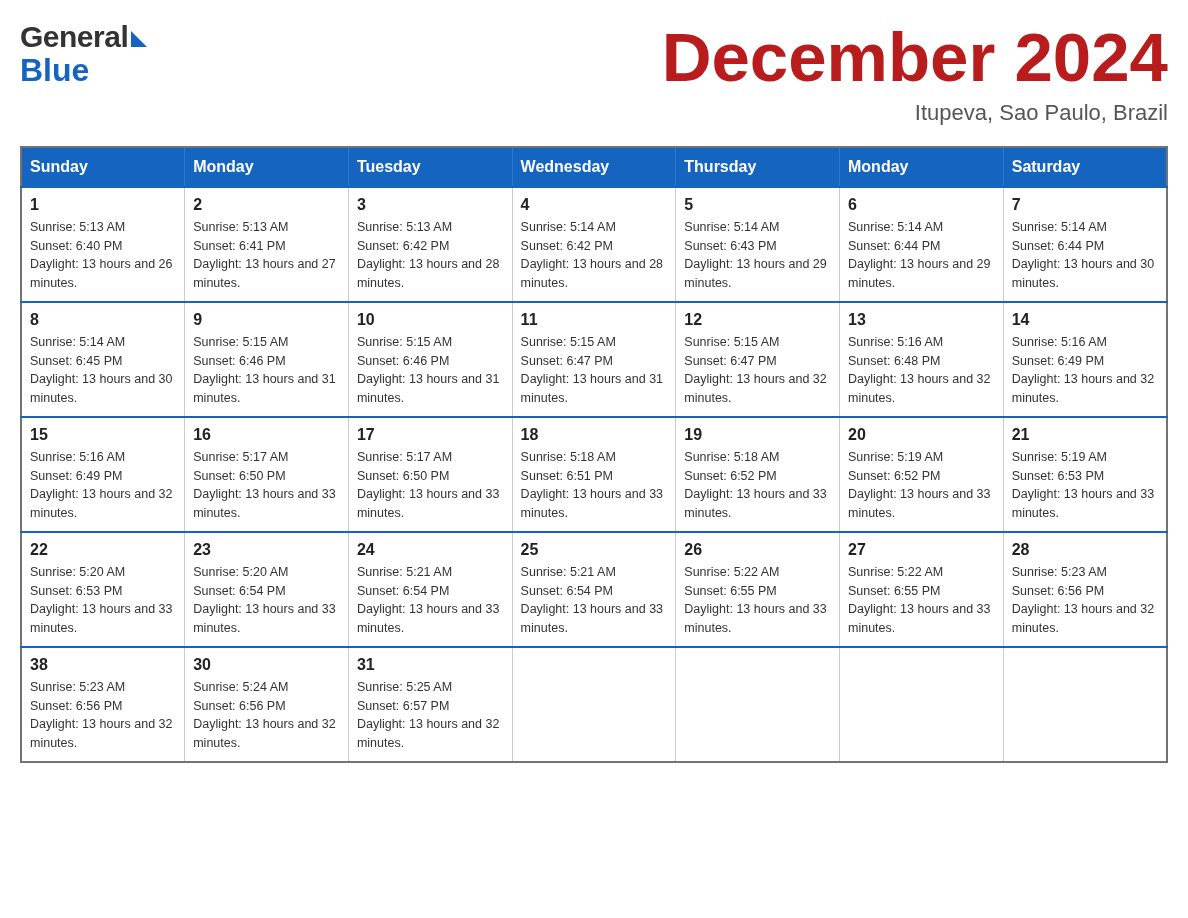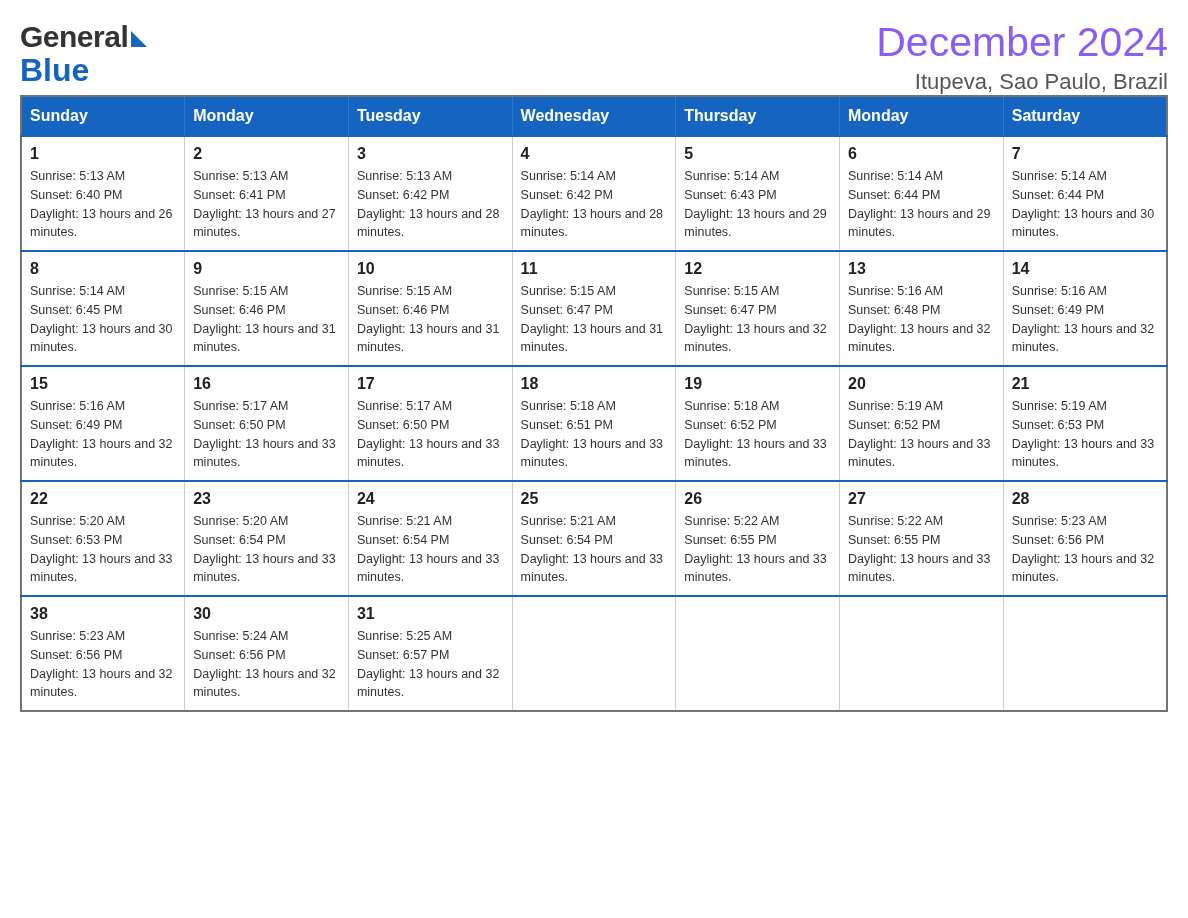--- a/index.html
+++ b/index.html
@@ -9,30 +9,31 @@
       color: #333;
       padding: 20px;
       width: 1188px;
       min-height: 918px;
     }
 
     .header {
       display: flex;
       justify-content: space-between;
       align-items: flex-start;
+      margin-bottom: 20px;
     }
 
     .title-block {
       text-align: right;
     }
 
     .month-title {
-      font-size: 41px;
-      font-weight: normal;
-      color: #8b5cf6;
+      font-size: 69px;
+      font-weight: bold;
+      color: #b91c1c;
       line-height: 1.1;
     }
 
     .location-title {
       font-size: 22px;
       color: #555;
       margin-top: 4px;
     }
 
     table {

